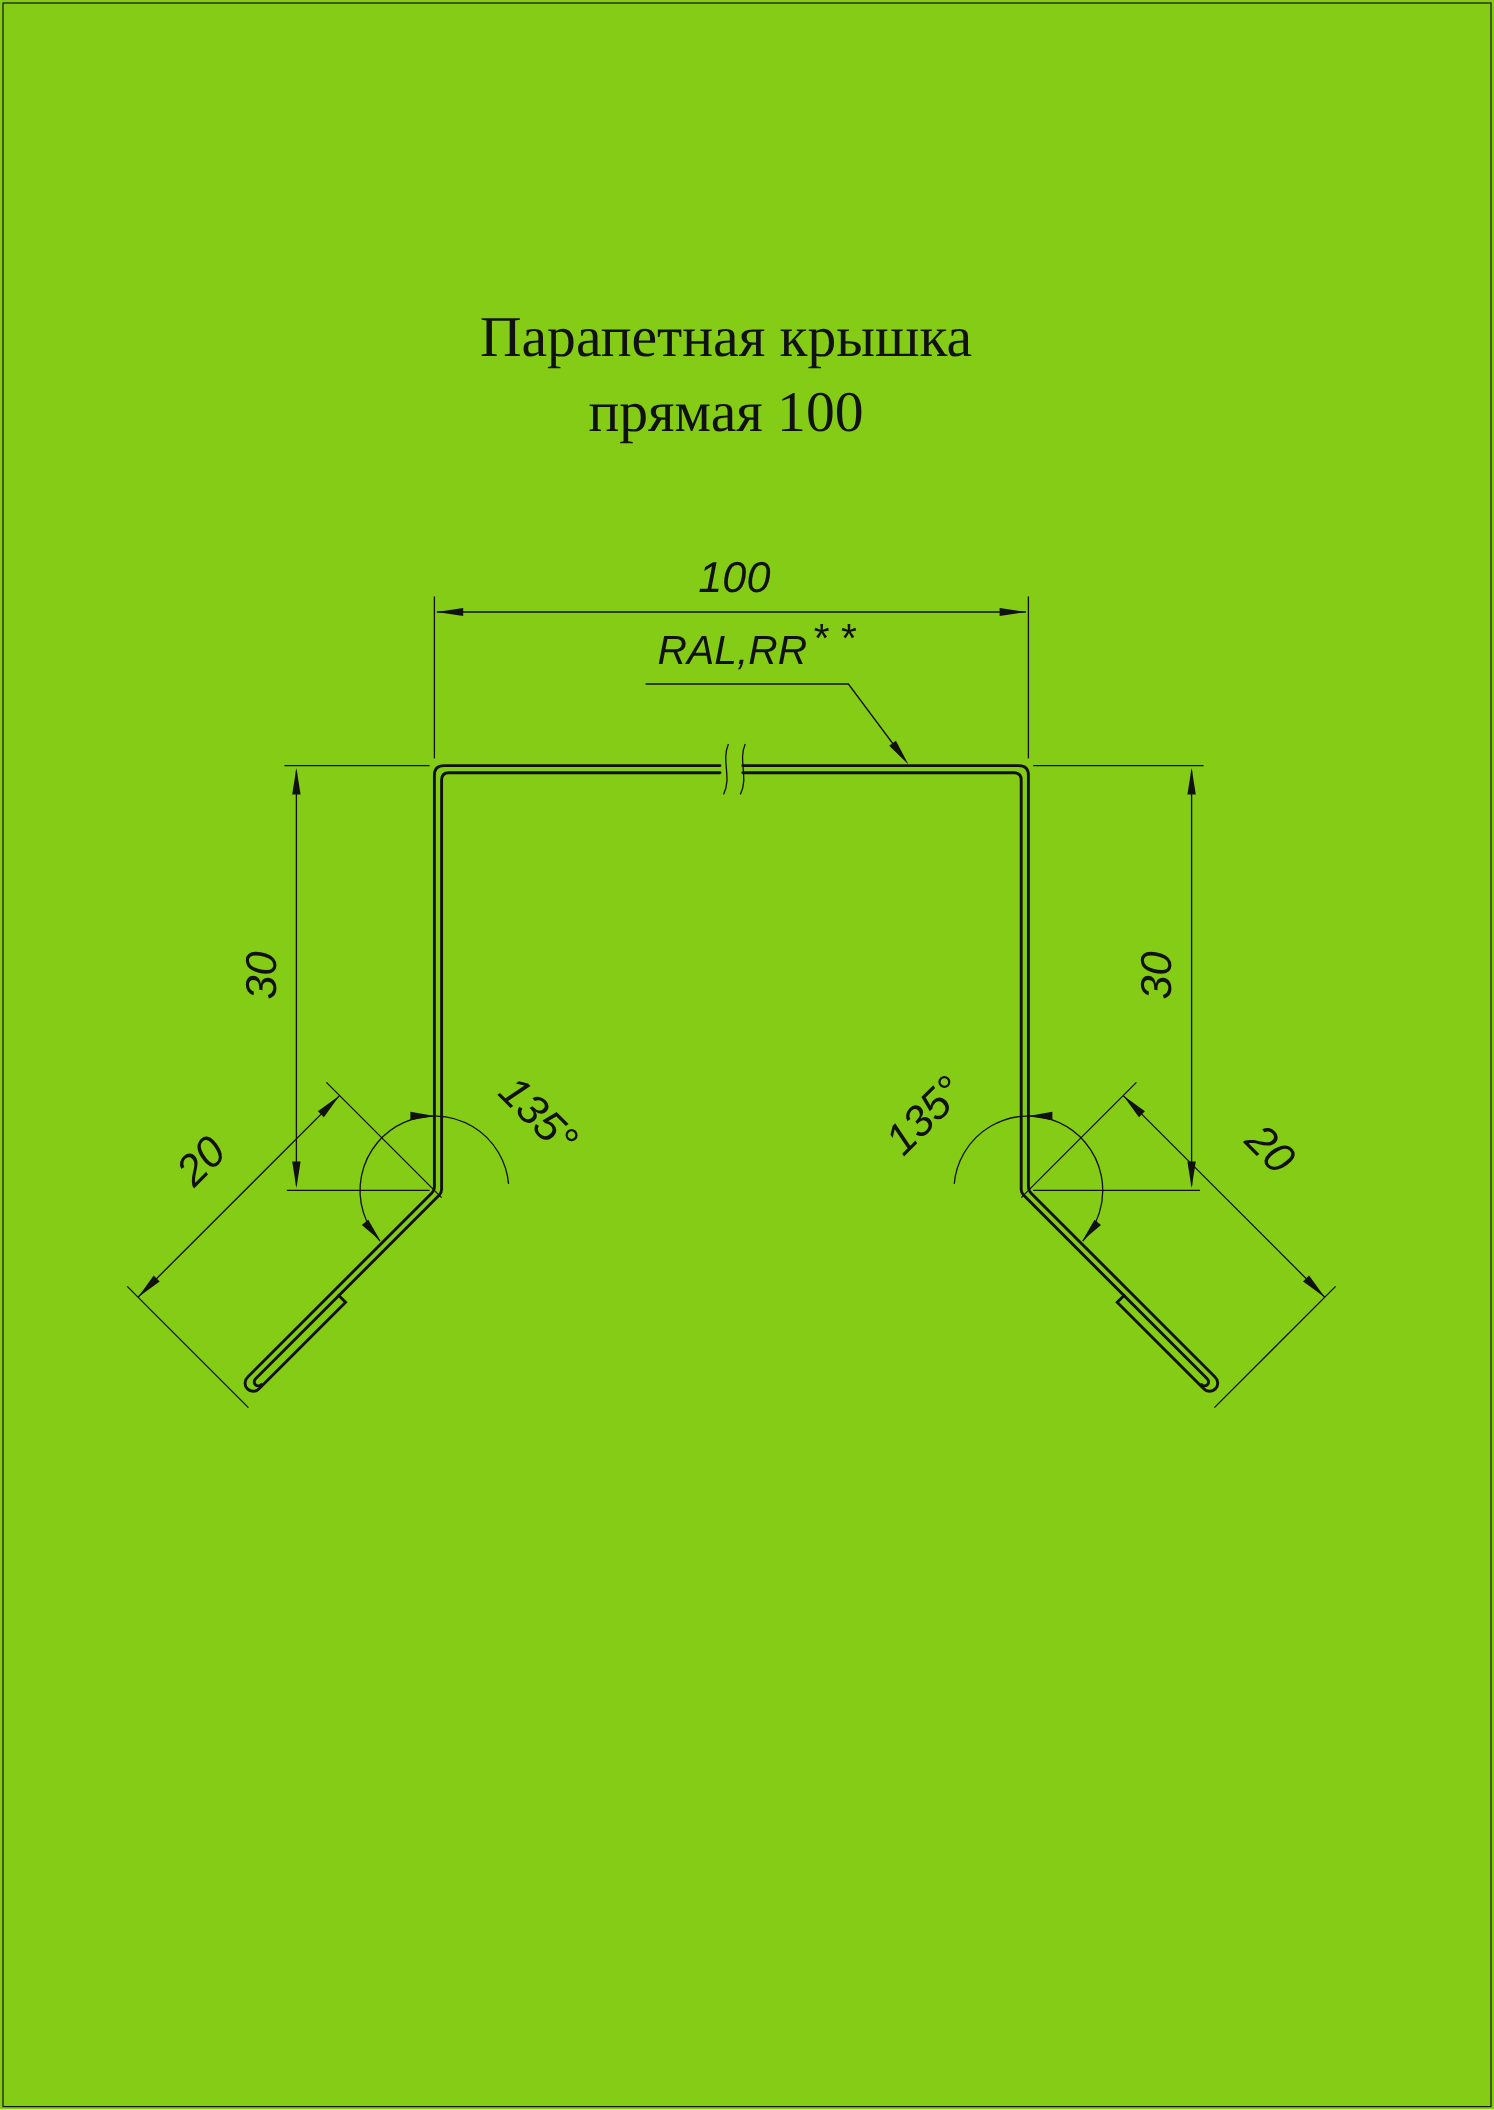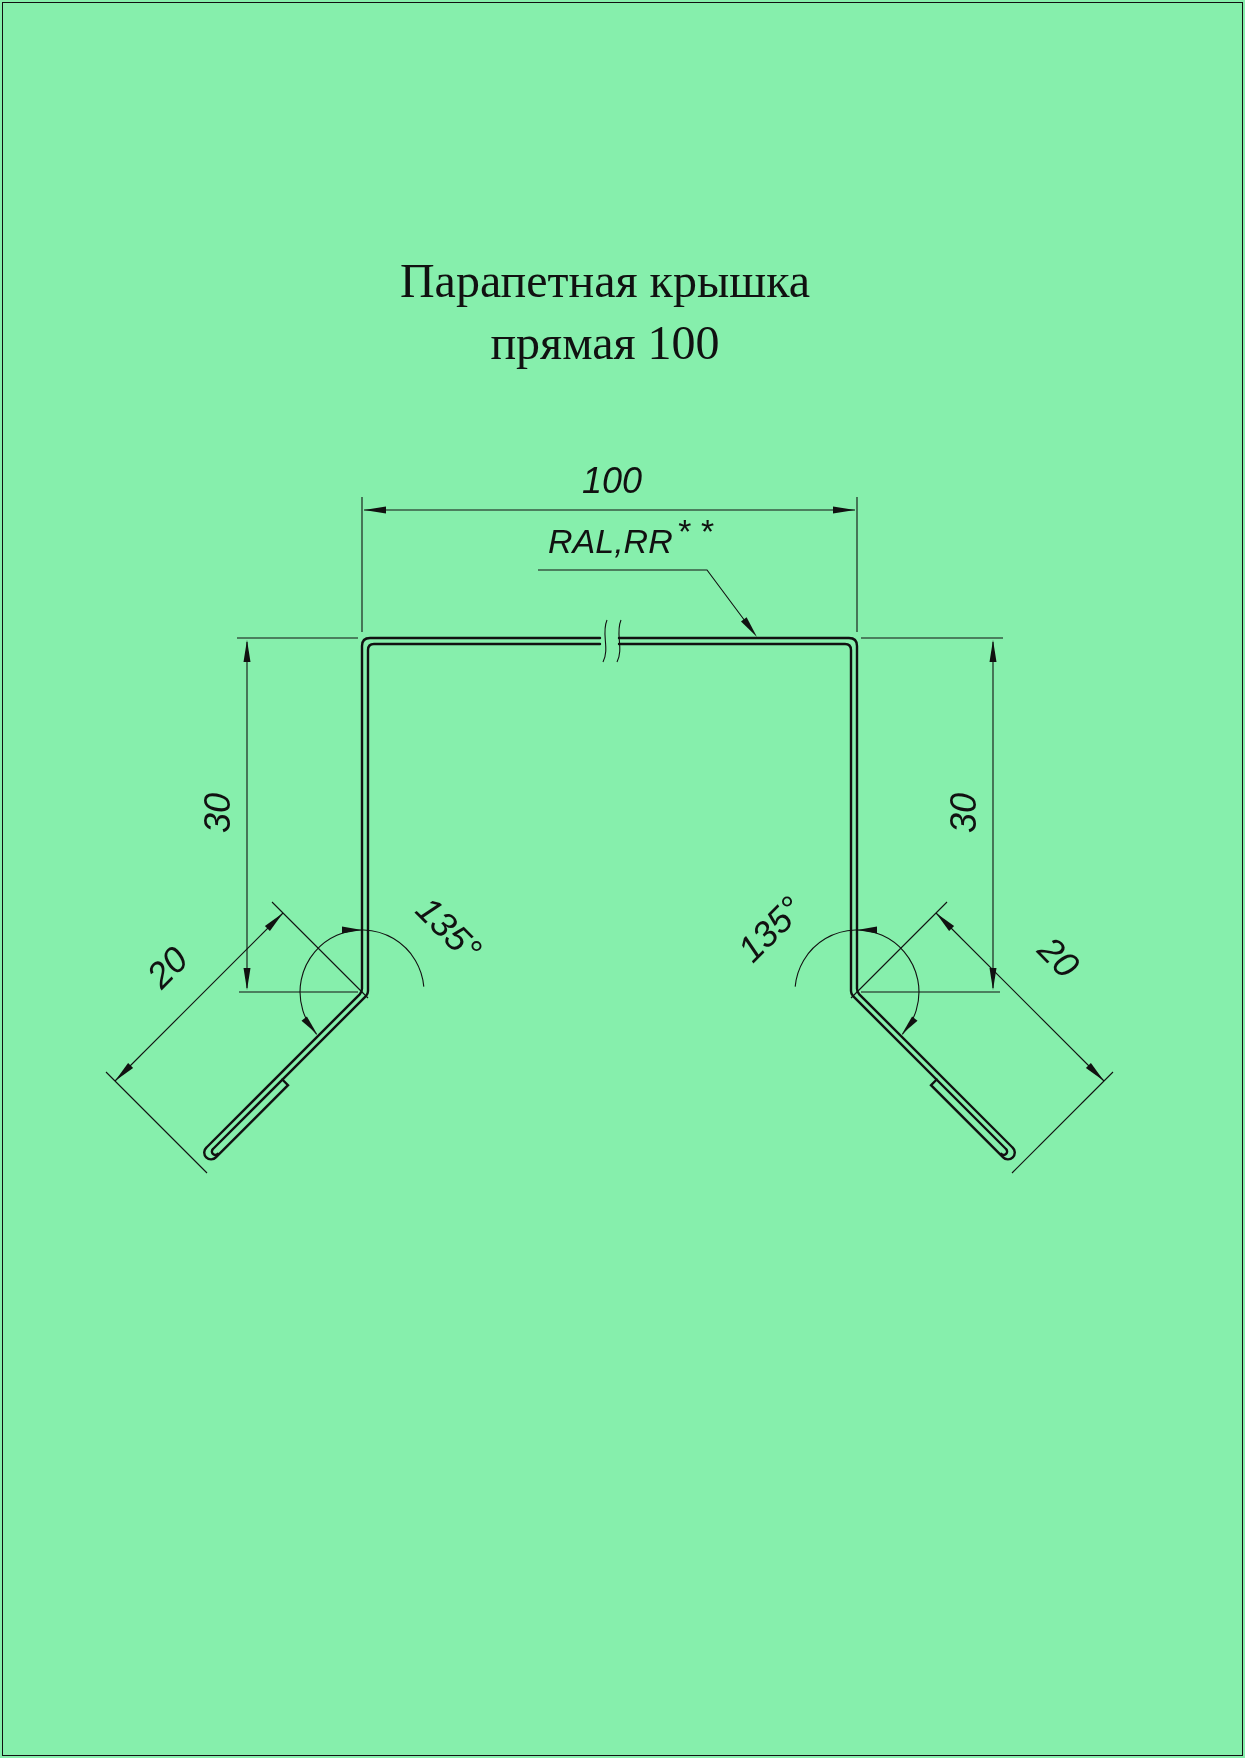--- a/index.html
+++ b/index.html
@@ -1,19 +1,19 @@
 <!DOCTYPE html>
 <html><head>
 <meta charset="utf-8">
 <style>
   html,body{margin:0;padding:0;background:#ffffff;}
   .page{
     position:relative;
     width:1245px;height:1758px;
-    background:#86efac;
+    background:#84cc16;
     font-family:"Liberation Serif", serif;
     overflow:hidden;
   }
   .frame{
     position:absolute;inset:2px;
     border:1.5px solid #111;
     pointer-events:none;
   }
   svg{position:absolute;left:0;top:0;}
   .title-text{

